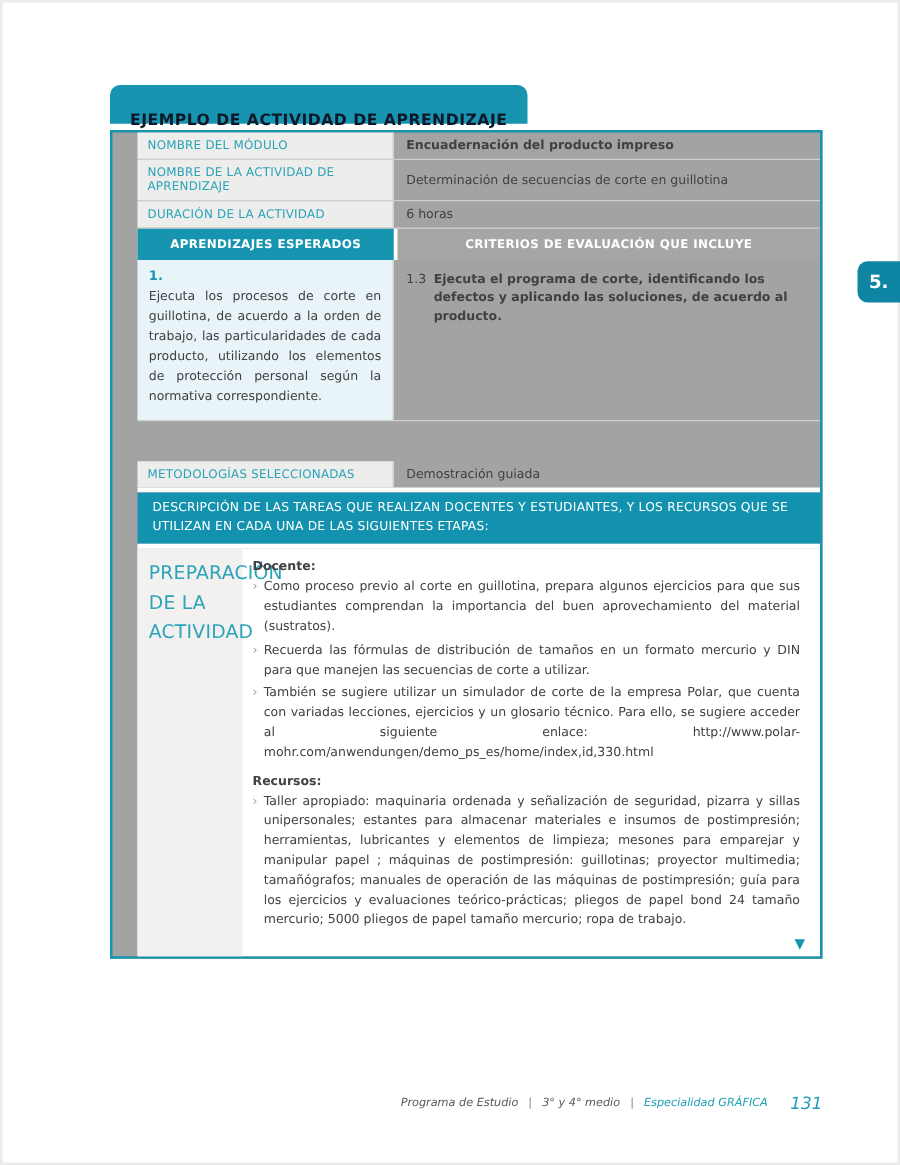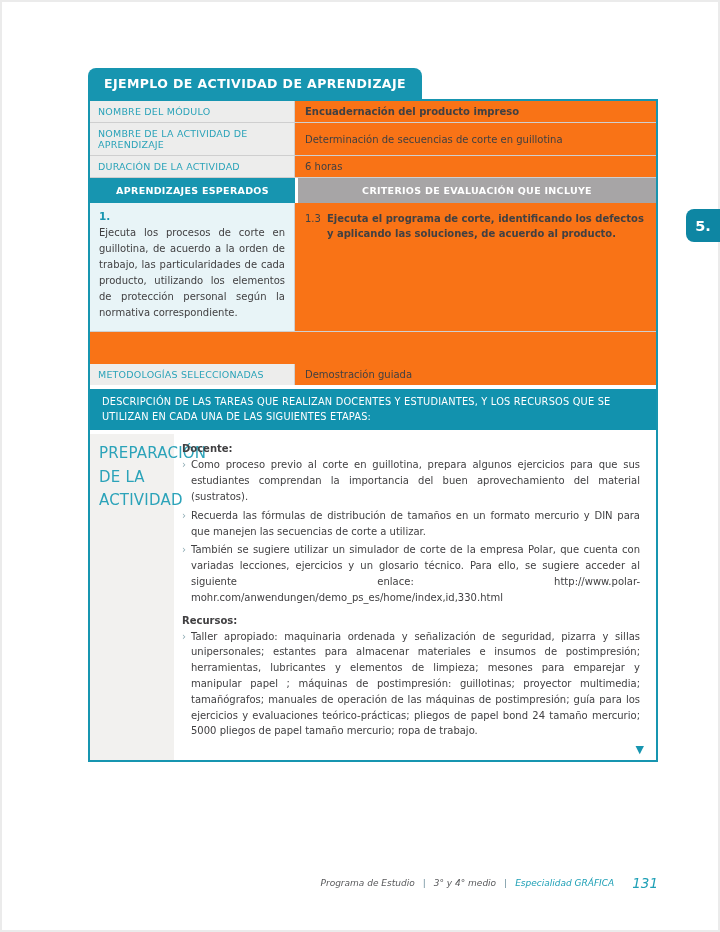--- a/index.html
+++ b/index.html
@@ -11,27 +11,27 @@
     position:relative;
     box-shadow: inset 0 0 0 2px #ebebeb;
     overflow:hidden;
   }
 
   
   .doc { position:absolute; left:88px; top:68px; width:570px; }
 
   .title-tab {
     display:inline-block;
-    background:#1795b0; color:#ffffff;
+    background:#1795b0; color:#0f172a;
     font-weight:bold; font-size:12.5px; letter-spacing:.4px;
-    line-height:31px; height:31px; padding:0 16px;
+    line-height:31px; height:31px; padding:12px 16px;
     border-radius:8px 8px 0 0;
   }
 
-  .main-table { border:2px solid #1795b0; background:#f97316; }
+  .main-table { border:2px solid #1795b0; background:#a3a3a3;padding-left:20px; }
 
   .info-row { display:flex; border-bottom:1px solid #cfcfcf; }
   .info-label {
     width:205px; background:#ededec; color:#2ba3b9;
     font-size:9.5px; letter-spacing:.2px;
     padding:5px 8px; border-right:1px solid #cfcfcf;
     display:flex; align-items:center;
   }
   .info-value {
     flex:1; font-size:10px; color:#414042;

